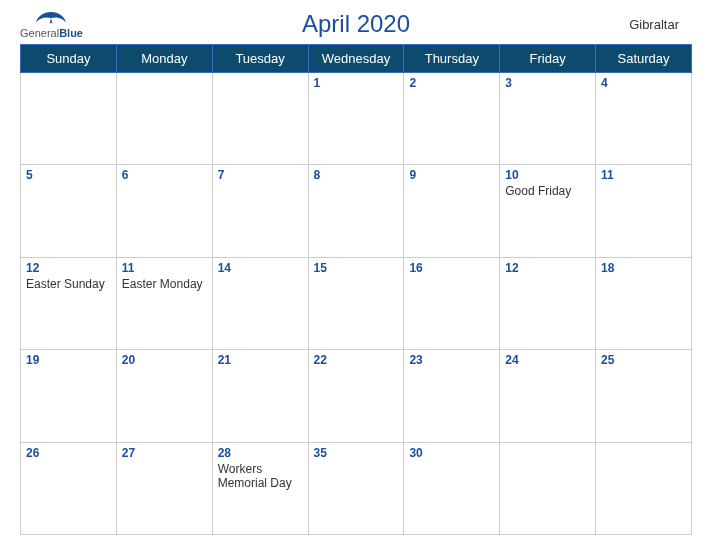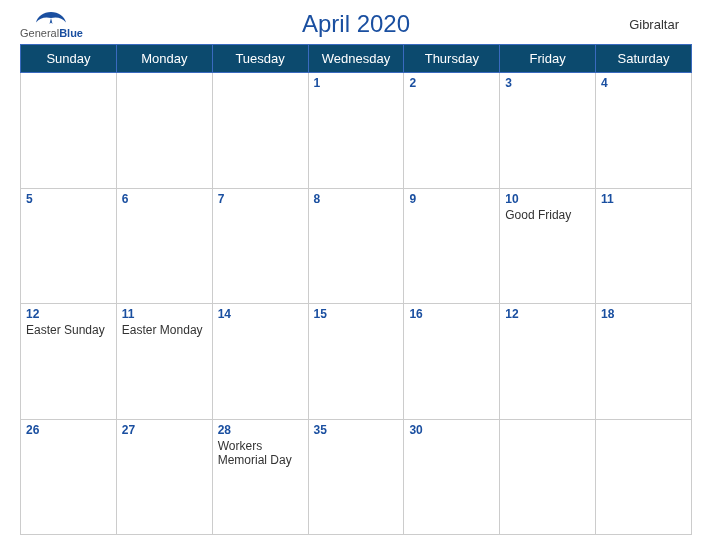--- a/index.html
+++ b/index.html
@@ -172,20 +172,43 @@
         </td>
         <td>
           <span class="date-num">12</span>
         </td>
         <td>
           <span class="date-num">18</span>
         </td>
       </tr>
       <tr>
         <td>
+          <span class="date-num">19</span>
+        </td>
+        <td>
+          <span class="date-num">20</span>
+        </td>
+        <td>
+          <span class="date-num">21</span>
+        </td>
+        <td>
+          <span class="date-num">22</span>
+        </td>
+        <td>
+          <span class="date-num">23</span>
+        </td>
+        <td>
+          <span class="date-num">24</span>
+        </td>
+        <td>
+          <span class="date-num">25</span>
+        </td>
+      </tr>
+      <tr>
+        <td>
           <span class="date-num">26</span>
         </td>
         <td>
           <span class="date-num">27</span>
         </td>
         <td>
           <span class="date-num">28</span>
           <span class="holiday">Workers Memorial Day</span>
         </td>
         <td>

